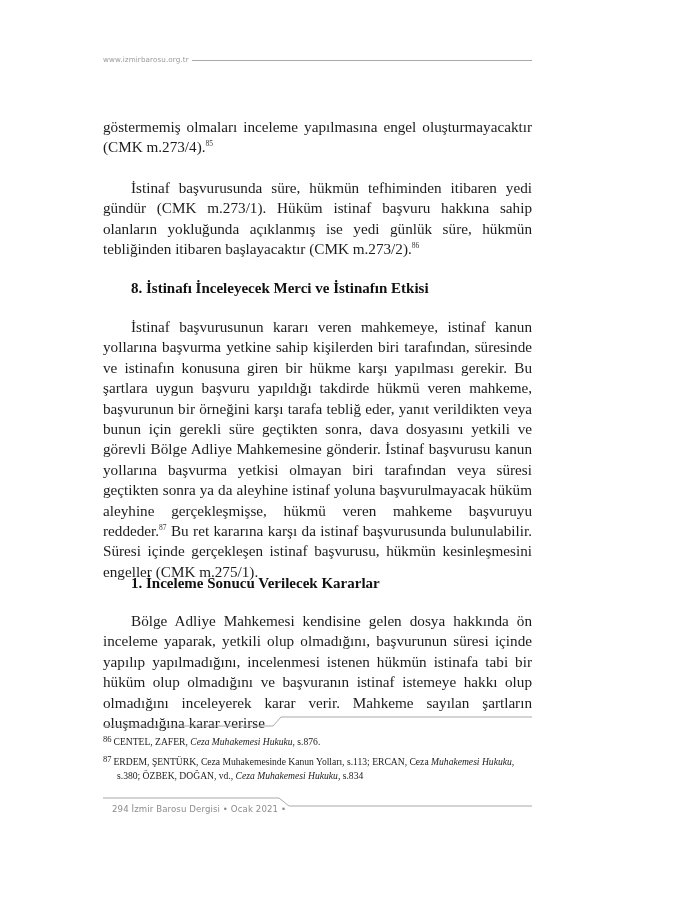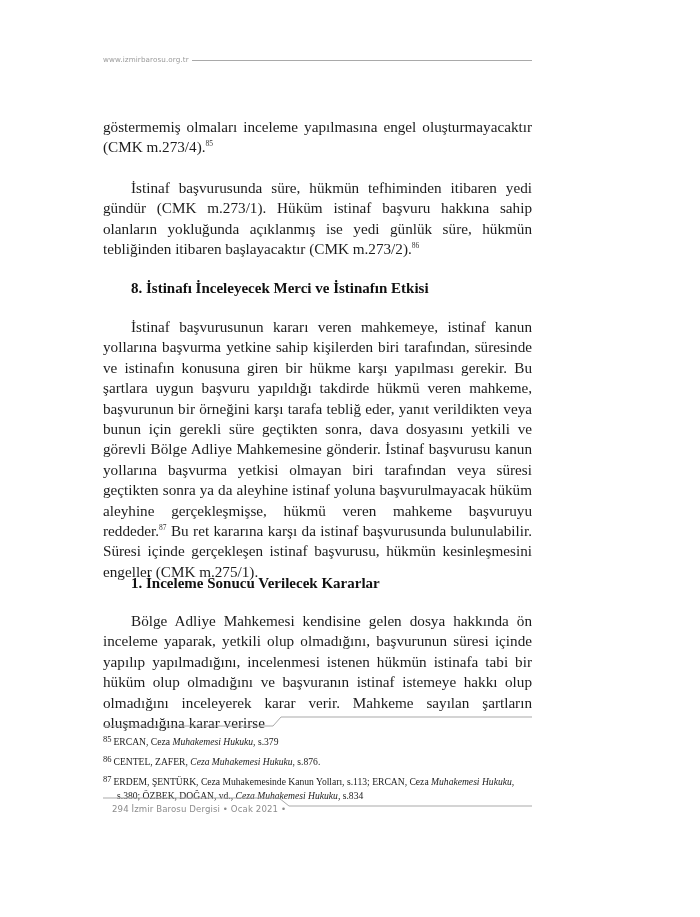--- a/index.html
+++ b/index.html
@@ -57,23 +57,20 @@
   <div class="body-text" style="top:611px;">
     <p class="indent"><span>Bölge Adliye Mahkemesi kendisine gelen dosya hakkında ön ince­leme yaparak, yetkili olup olmadığını, başvurunun süresi içinde yapılıp yapılmadığını, incelenmesi istenen hükmün istinafa tabi bir hüküm olup olmadığını ve başvuranın istinaf istemeye hakkı olup olmadığını incele­yerek karar verir. Mahkeme sayılan şartların oluşmadığına karar verirse</span></p>
   </div>
 
   <svg class="fn-sep" width="429" height="14" viewBox="0 0 429 14">
     <polyline points="0,12 170,12 178,3 429,3" fill="none" stroke="#a9a9a9" stroke-width="1"></polyline>
   </svg>
 
   <div class="footnotes">
     <div class="footnote">
-      <span class="num">85</span><span>ERCAN, Ceza </span><i>Muhakemesi Hukuku</i><span>, s.379</span>
-    </div>
-    <div class="footnote">
       <span class="num">86</span><span>CENTEL, ZAFER, </span><i>Ceza Muhakemesi Hukuku</i><span>, s.876.</span>
     </div>
     <div class="footnote">
       <span class="num">87</span><span>ERDEM, ŞENTÜRK, Ceza Muhakemesinde Kanun Yolları, s.113; ERCAN, Ceza </span><i>Muhakemesi Hukuku</i><span>,</span>
       <span class="cont"><span>s.380; ÖZBEK, DOĞAN, vd., </span><i>Ceza Muhakemesi Hukuku</i><span>, s.834</span></span>
     </div>
   </div>
 
   <svg class="footer-rule" width="429" height="14" viewBox="0 0 429 14">
     <polyline points="0,3 176,3 186,11 429,11" fill="none" stroke="#a9a9a9" stroke-width="1"></polyline>

